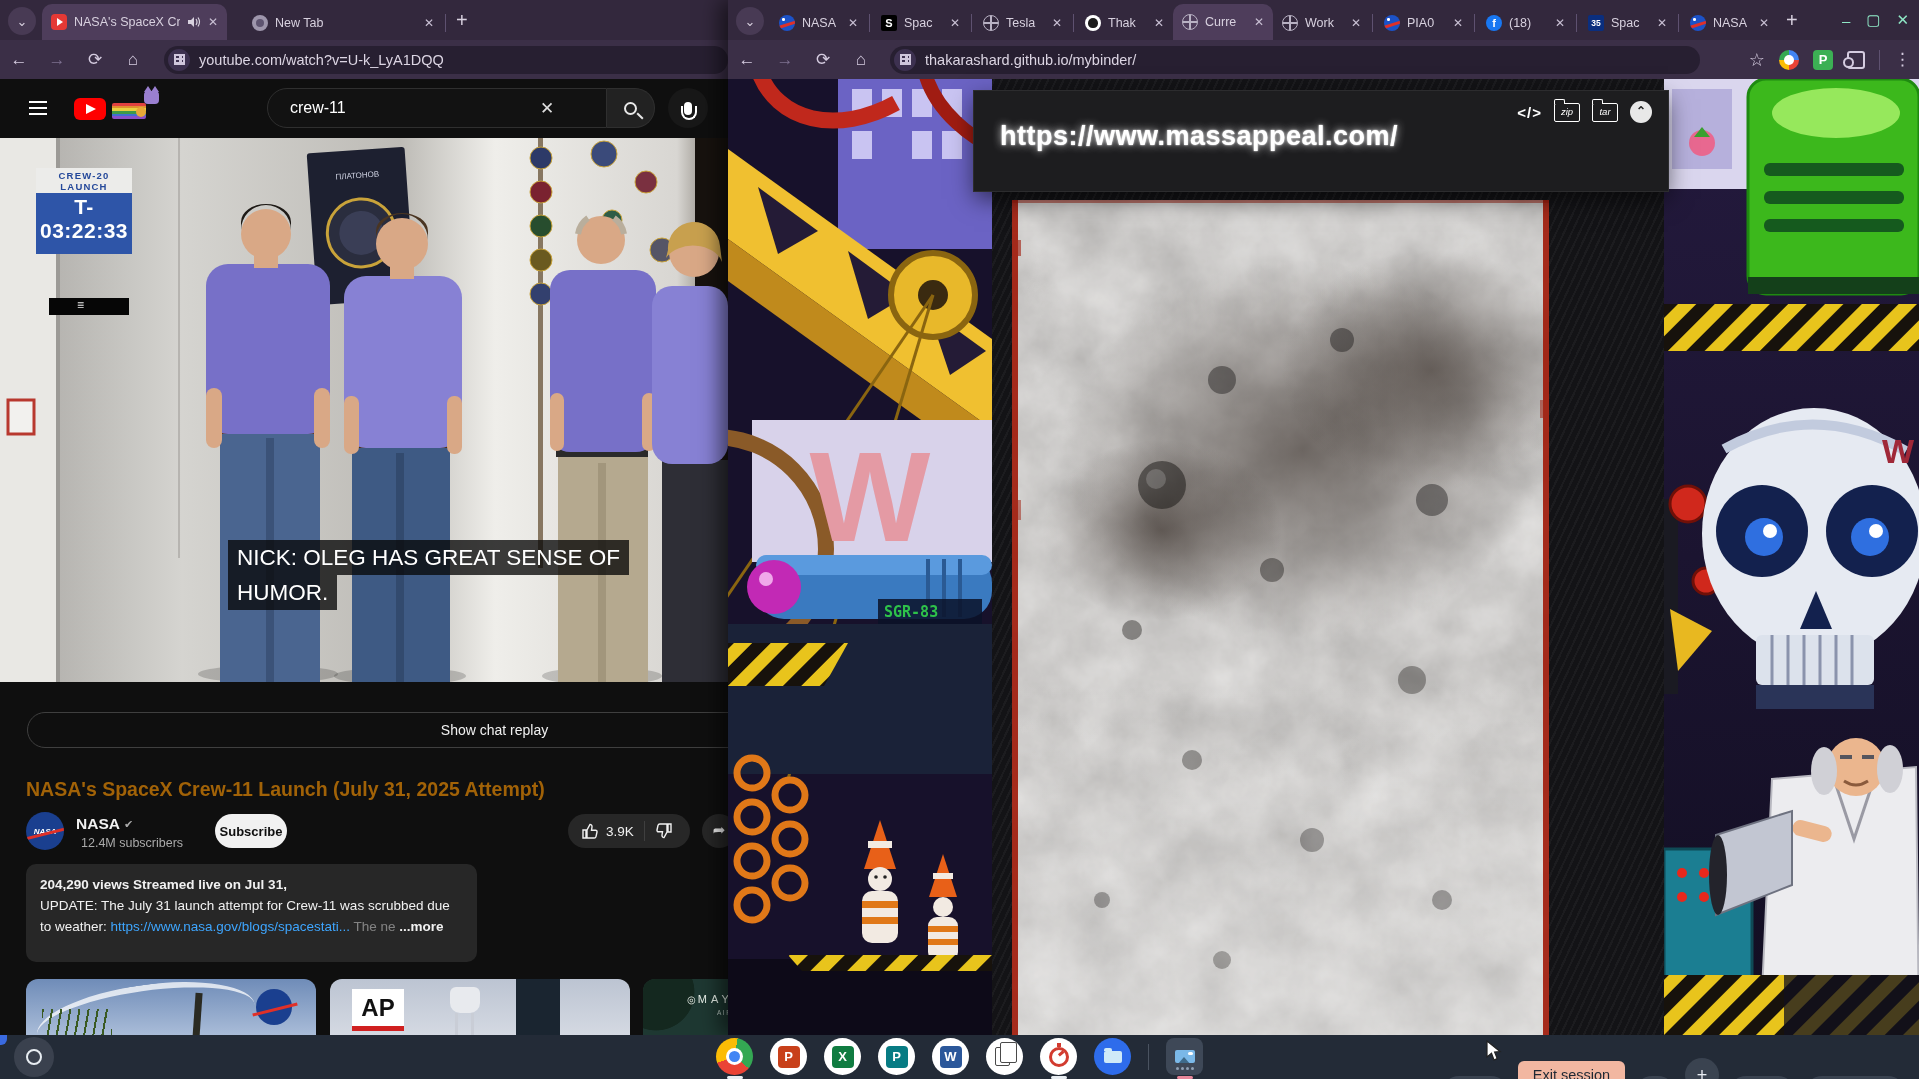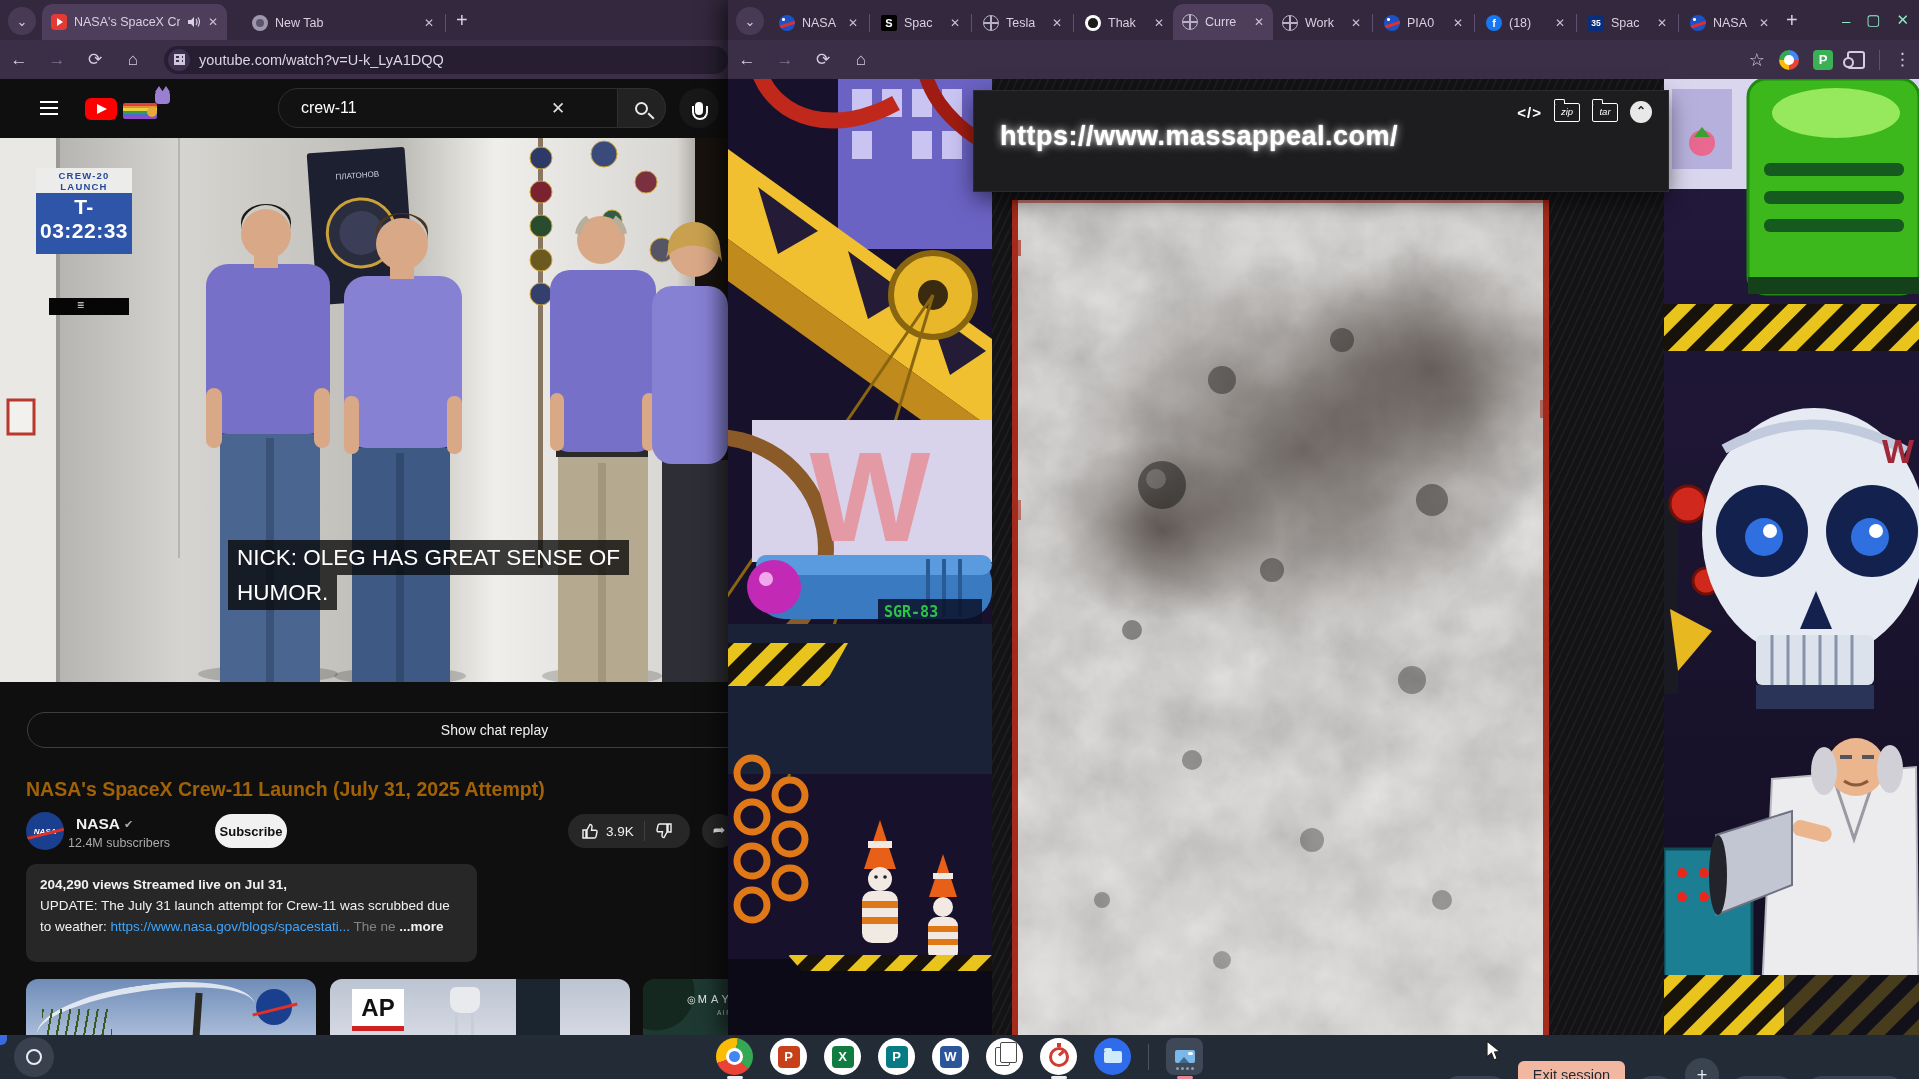--- a/index.html
+++ b/index.html
@@ -71,21 +71,21 @@
                 background:conic-gradient(#4285F4 0 25%, #EA4335 25% 50%, #FBBC05 50% 75%, #34A853 75% 100%); position:relative; }
   .ext-circle:before { content:""; position:absolute; inset:5px; background:#fff; border-radius:50%; transform:rotate(45deg); }
   .ext-p { width:20px; height:20px; border-radius:4px; background:#3CB054; color:#fff; font-weight:700;
            font-size:13px; display:flex; align-items:center; justify-content:center; }
   .puzzle { width:18px; height:18px; border:2px solid #D5CCE0; border-radius:3px; position:relative; }
   .puzzle:before { content:""; position:absolute; left:-6px; top:4px; width:7px; height:7px;
                    border-radius:50%; background:#3B2F47; border:2px solid #D5CCE0; }
   .tb-sep { width:1px; height:20px; background:#5E5170; }
 
   
-  .yt-head { position:absolute; top:79px; left:0; width:728px; height:59px; background:#0f0f0f;margin-left:11px; }
+  .yt-head { position:absolute; top:79px; left:0; width:728px; height:59px; background:#0f0f0f; }
   .burger { position:absolute; left:29px; top:22px; width:18px; height:14px;
             border-top:2px solid #fff; border-bottom:2px solid #fff; }
   .burger:before { content:""; position:absolute; left:0; right:0; top:4px; height:2px; background:#fff; }
   .yt-logo { position:absolute; left:74px; top:19px; width:32px; height:22px; background:#FF0000;
              border-radius:6px; }
   .yt-logo:before { content:""; position:absolute; left:12px; top:6px; border-left:10px solid #fff;
                     border-top:5px solid transparent; border-bottom:5px solid transparent; }
   .pride-flag { position:absolute; left:112px; top:24px; width:34px; height:16px; border-radius:2px;
                 background:linear-gradient(#E04040 0 17%, #E09030 17% 34%, #E8D040 34% 50%,
                            #3F9A48 50% 67%, #3F6FD0 67% 84%, #8A4FC8 84% 100%); }
@@ -134,21 +134,21 @@
                      display:flex; align-items:center; justify-content:center; }
   .vtitle { position:absolute; top:778px; left:26px; width:690px; color:#a16207; font-size:19.5px;
             font-weight:700; }
   .ch-avatar { position:absolute; top:812px; left:26px; width:38px; height:38px; border-radius:50%;
                background:#1A3F8F; overflow:hidden; color:#fff; font-size:8px; font-weight:700;
                font-style:italic; display:flex; align-items:center; justify-content:center; }
   .ch-avatar:before { content:""; position:absolute; left:-4px; top:20px; width:50px; height:3px;
                       background:#E03028; transform:rotate(-14deg); }
   .ch-name { position:absolute; top:815px; left:76px; color:#F1F1F1; font-size:15.5px; font-weight:700; }
   .ch-check { position:absolute; top:818px; left:124px; color:#AAA; font-size:11px; }
-  .ch-subs { position:absolute; top:836px; left:68px; color:#AAAAAA; font-size:12.5px; }
+  .ch-subs { position:absolute; top:836px; left:81px; color:#AAAAAA; font-size:12.5px; }
   .sub-btn { position:absolute; top:814px; left:215px; width:72px; height:34px; border-radius:17px;
              background:#F1F1F1; color:#0F0F0F; font-size:13px; font-weight:600;
              display:flex; align-items:center; justify-content:center; }
   .like-pill { position:absolute; top:814px; left:568px; width:122px; height:34px; border-radius:17px;
                background:#272727; display:flex; align-items:center; color:#F1F1F1; font-size:13.5px; }
   .like-pill svg { flex:none; }
   .lp-sep { width:1px; height:20px; background:#3F3F3F; margin:0 10px; }
   .share-part { position:absolute; top:814px; left:702px; width:34px; height:34px; border-radius:17px;
                 background:#272727; color:#F1F1F1; font-size:15px; text-align:center; line-height:32px; }
 
@@ -571,20 +571,26 @@
         <span>–</span>
         <span>▢</span>
         <span>✕</span>
       </div>
     </div>
     <div class="toolbar">
       <span class="nav-ic">←</span>
       <span class="nav-ic dim">→</span>
       <span class="nav-ic">⟳</span>
       <span class="nav-ic">⌂</span>
+      <div class="url-pill" style="width:810px;margin-left:10px">
+        <span class="site-ic">
+            <i class="bld"></i>
+          </span>
+        <span>thakarashard.github.io/mybinder/</span>
+      </div>
     </div>
     <div class="tb-right">
       <span style="font-size:18px">☆</span>
       <span class="ext-circle"></span>
       <span class="ext-p">P</span>
       <span class="puzzle"></span>
       <span class="tb-sep"></span>
       <span style="font-size:17px">⋮</span>
     </div>
 

